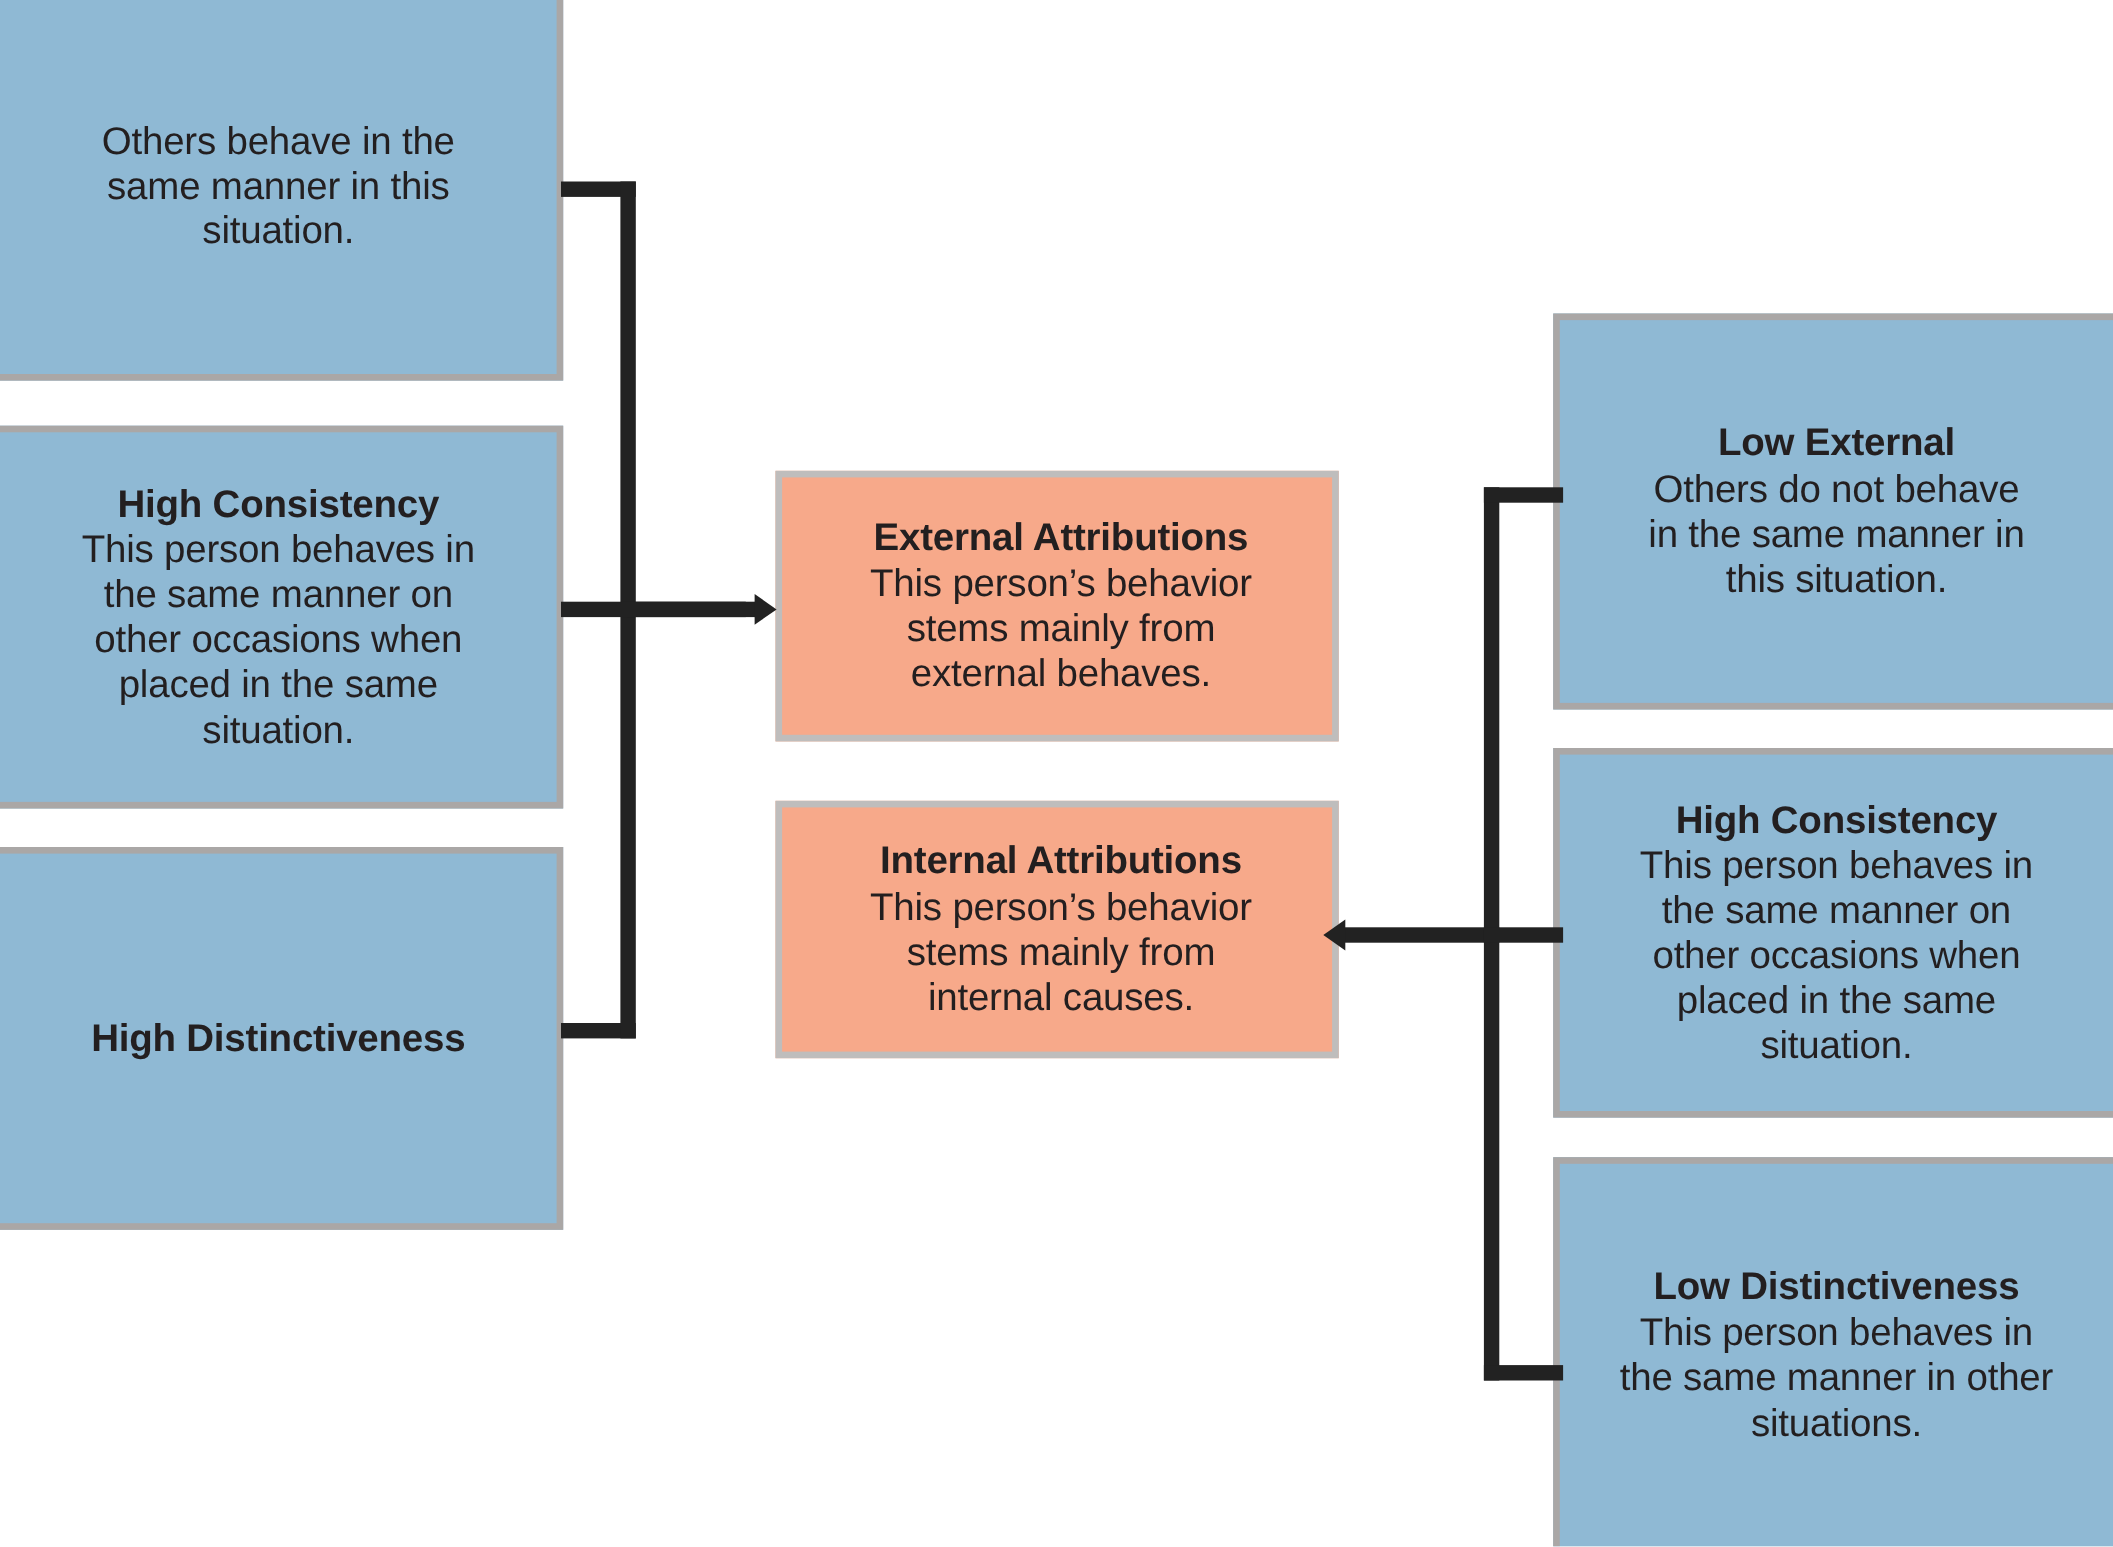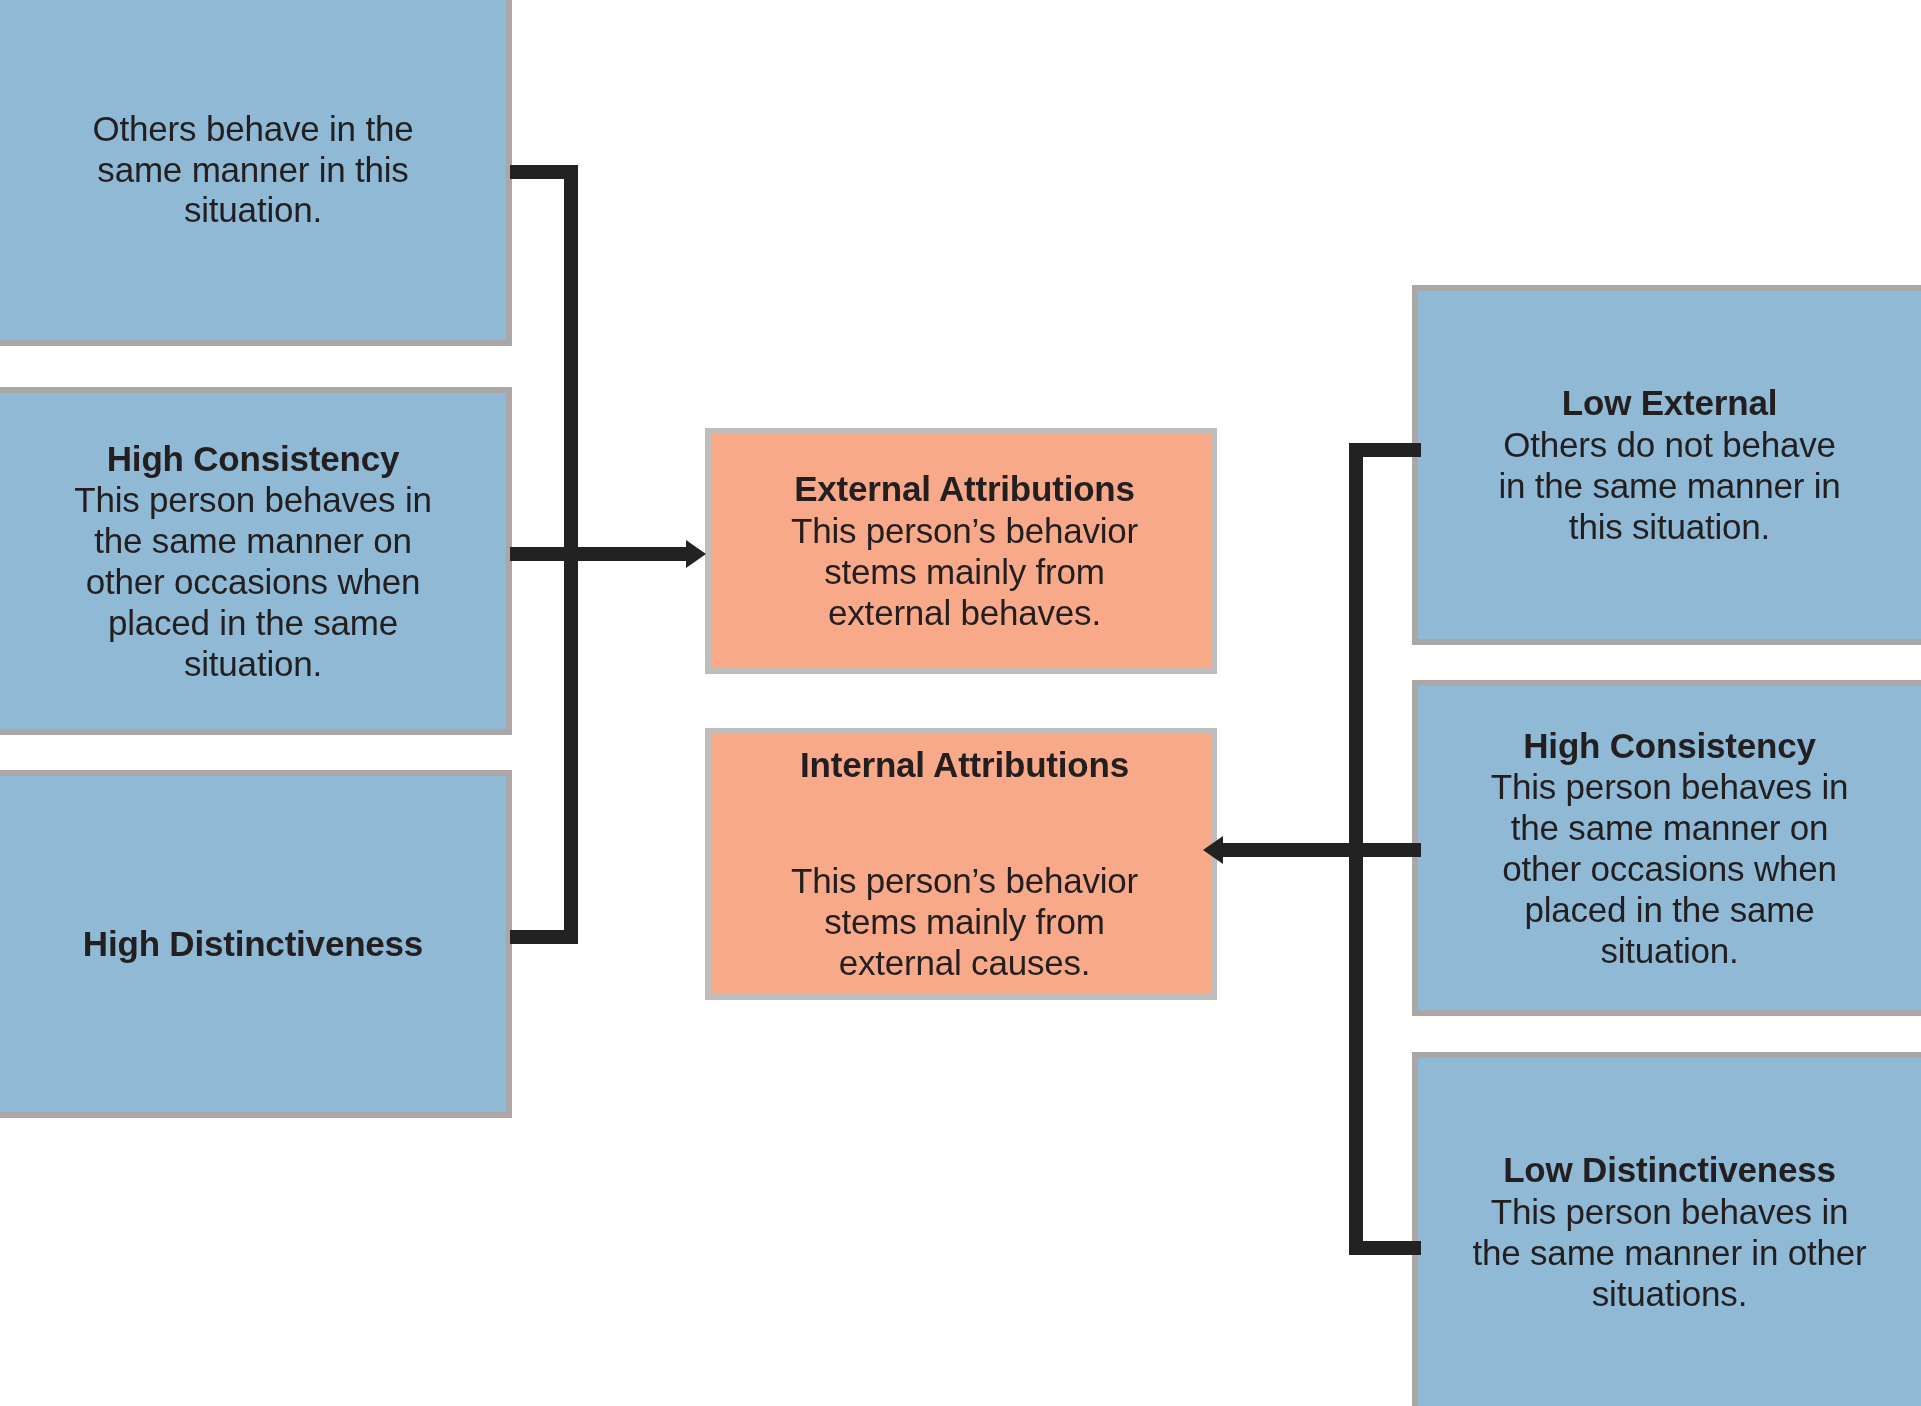--- a/index.html
+++ b/index.html
@@ -93,23 +93,23 @@
 
   <div class="node blue" style="left:-6px; top:770px; width:518px; height:348px;">
     <div class="title">High Distinctiveness</div>
   </div>
 
   <div class="node orange" style="left:705px; top:428px; width:512px; height:246px;">
     <div class="title">External Attributions</div>
     <div class="body" style="max-width:400px;">This person’s behavior stems mainly from external behaves.</div>
   </div>
 
-  <div class="node orange" style="left:705px; top:728px; width:512px; height:272px;justify-content:space-between;">
+  <div class="node orange" style="left:705px; top:728px; width:512px; height:234px;">
     <div class="title">Internal Attributions</div>
-    <div class="body" style="max-width:400px;">This person’s behavior stems mainly from external causes.</div>
+    <div class="body" style="max-width:400px;">This person’s behavior stems mainly from internal causes.</div>
   </div>
 
   <div class="node blue" style="left:1412px; top:285px; width:515px; height:360px;">
     <div class="title">Low External</div>
     <div class="body" style="max-width:368px;">Others do not behave in the same manner in this situation.</div>
   </div>
 
   <div class="node blue" style="left:1412px; top:680px; width:515px; height:336px;">
     <div class="title">High Consistency</div>
     <div class="body" style="max-width:400px;">This person behaves in the same manner on other occasions when placed in the same situation.</div>

